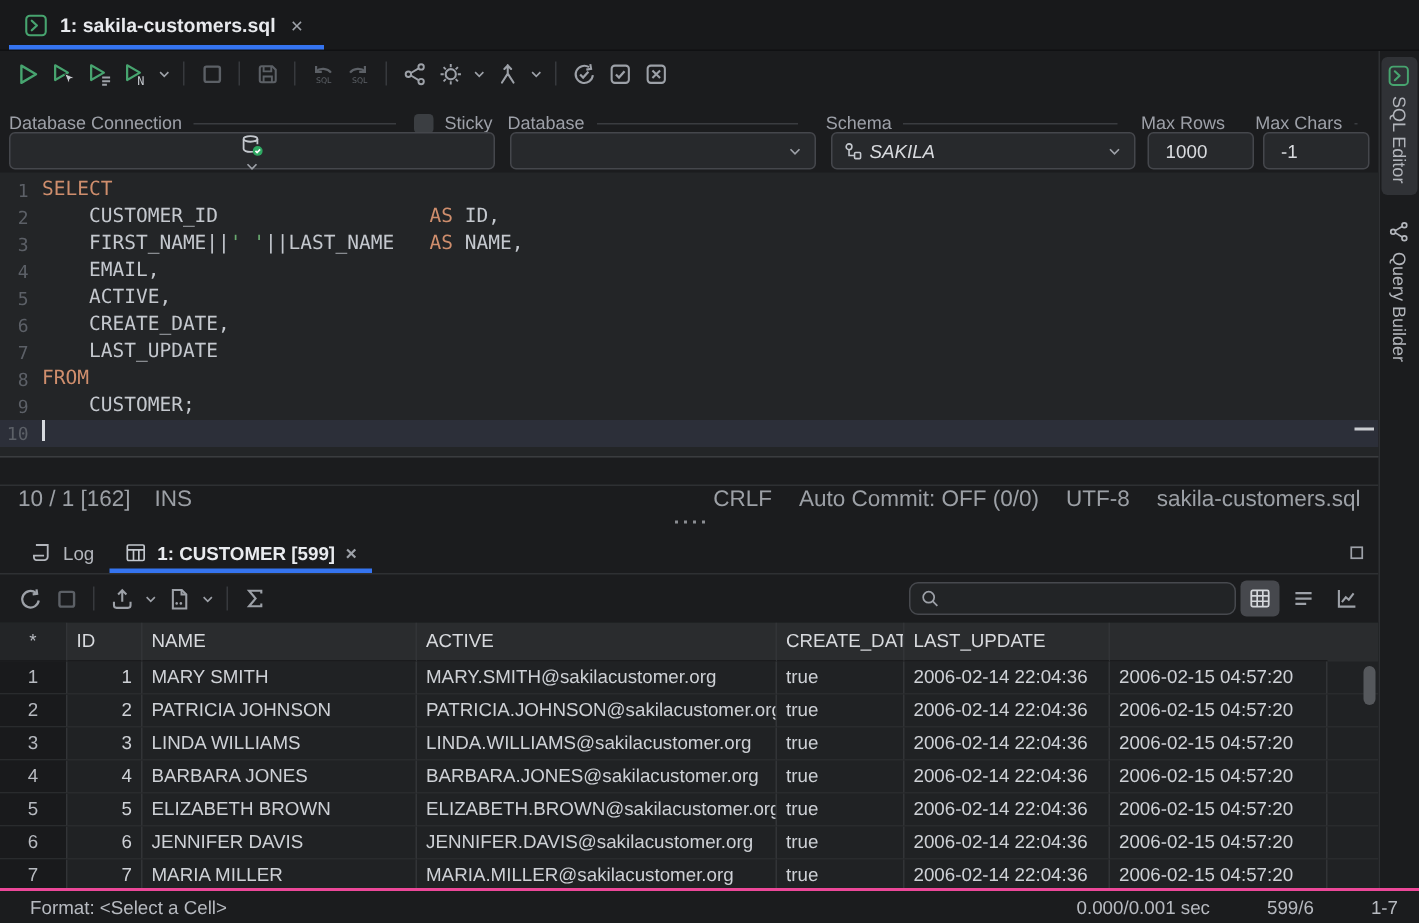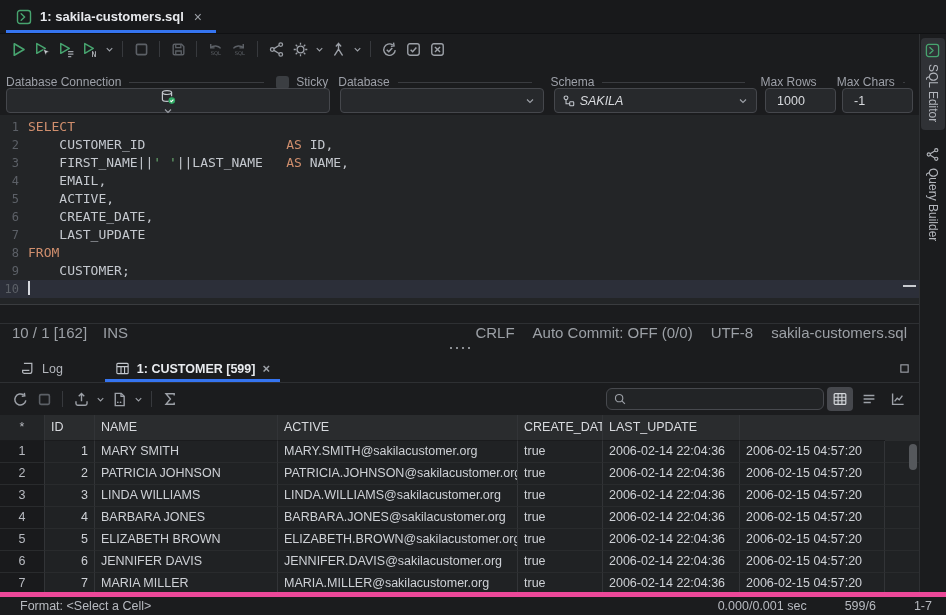--- a/index.html
+++ b/index.html
@@ -52,21 +52,21 @@
   .ed-scrollmark { position:absolute; right:3px; top:170px; width:13px; height:2px; background:#c9ccd1; }
 
   .editor-gap { height:18px; flex:none; }
   .ed-status { height:18px; flex:none; border-top:1px solid #2e3033; display:flex; align-items:center; padding:0 12px; color:#9ca0a6; font-size:15px; }
   .ed-status .lft { display:flex; gap:16px; }
   .ed-status .rgt { margin-left:auto; display:flex; gap:18px; }
   .splitter { height:14px; flex:none; display:flex; align-items:center; justify-content:center; gap:4px; }
   .splitter .dot { width:2px; height:2px; background:#8b8e93; }
 
   
-  .p-tabbar { height:28px; flex:none; border-bottom:1px solid #2e3033; display:flex; align-items:stretch; padding:0 8px 0 10px;gap:32px; }
+  .p-tabbar { height:28px; flex:none; border-bottom:1px solid #2e3033; display:flex; align-items:stretch; padding:0 8px 0 10px; }
   .p-tab { display:flex; align-items:center; gap:7px; padding:0 10px; position:relative; color:#b3b6bc; }
   .p-tab.active { color:#e9ebef; font-weight:bold; }
   .p-tab.active::after { content:""; position:absolute; left:0; right:0; bottom:0; height:3px; background:#3574f0; }
   .p-tab .close { font-size:13px; color:#9da1a8; }
   .p-max { margin-left:auto; align-self:center; }
 
   .r-toolbar { height:32px; flex:none; display:flex; align-items:center; padding:0 8px; }
   .search { margin-left:auto; width:218px; height:22px; border:1px solid #47494e; border-radius:6px; display:flex; align-items:center; padding:0 6px; background:#222426; }
   .search input { background:transparent; border:none; outline:none; color:#d8dade; width:100%; font-family:"Liberation Sans",sans-serif; font-size:12.5px; }
   .vbtn { width:26px; height:24px; display:flex; align-items:center; justify-content:center; border-radius:4px; margin-left:3px; }
@@ -80,21 +80,21 @@
   .grid-row { height:22px; color:#ced1d6; }
   .grid-row .cell { line-height:21px; border-bottom:1px solid #292b2d; }
   .cell { padding:0 6px; white-space:nowrap; overflow:hidden; border-right:1px solid #323437; }
   .c-rownum { text-align:center; background:#191a1c; color:#b7bac0; padding:0 2px; }
   .grid-head .c-rownum { background:#232527; }
   .c-id { text-align:right; }
   .c-fill { border-right:none; }
   .g-scroll { position:absolute; right:2px; top:29px; width:8px; height:26px; background:#55585c; border-radius:4px; }
 
   
-  .statusbar { height:23px; flex:none; border-top:5px solid #ec4899; background:#1b1c1e; display:flex; align-items:center; padding:0 14px 0 20px; color:#b7bac0; }
+  .statusbar { height:23px; flex:none; border-top:2px solid #ec4899; background:#1b1c1e; display:flex; align-items:center; padding:0 14px 0 20px; color:#b7bac0; }
   .statusbar .rgt { margin-left:auto; display:flex; gap:38px; }
 
   
   .rail { width:26px; flex:none; border-left:1px solid #2e3033; background:#1b1c1e; display:flex; flex-direction:column; align-items:center; padding-top:4px; }
   .rail-tab { width:24px; display:flex; flex-direction:column; align-items:center; gap:6px; padding:5px 0 8px 0; border-radius:4px; color:#b3b6bc; font-size:12px; }
   .rail-tab.active { background:#303236; }
   .rail-tab .vtext { writing-mode:vertical-rl; white-space:nowrap; }
   .rail-tab + .rail-tab { margin-top:12px; }
 
   svg { display:block; }

